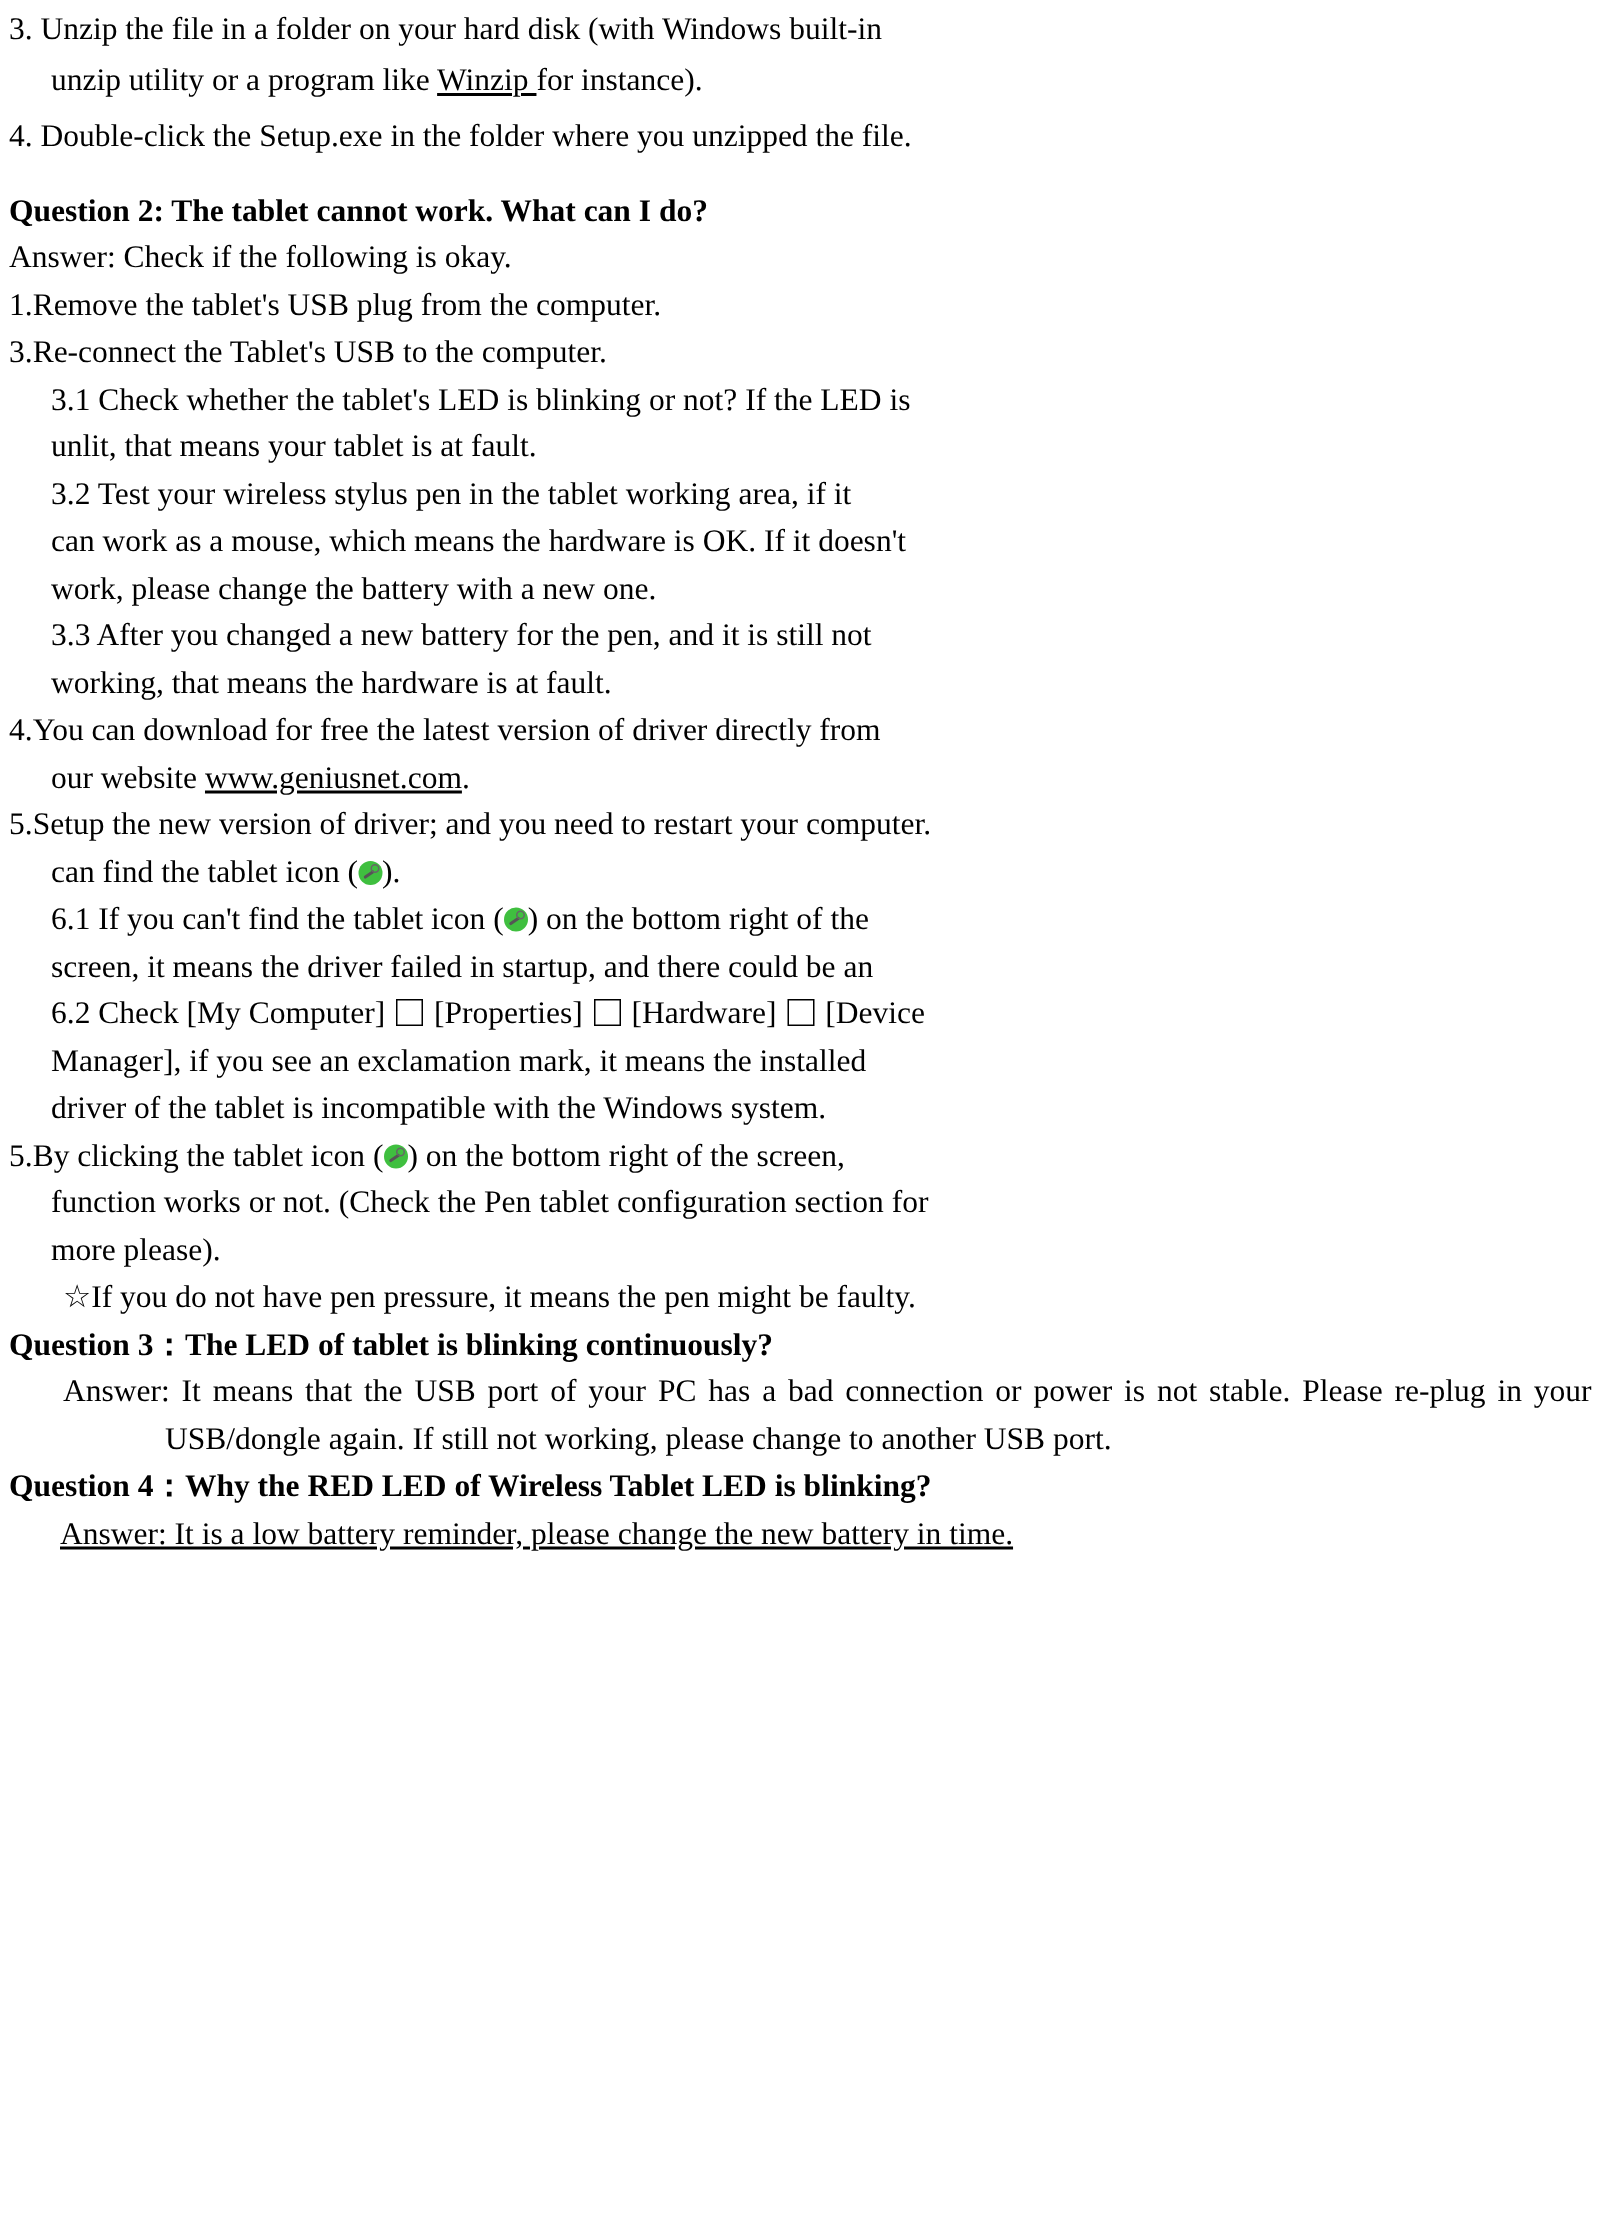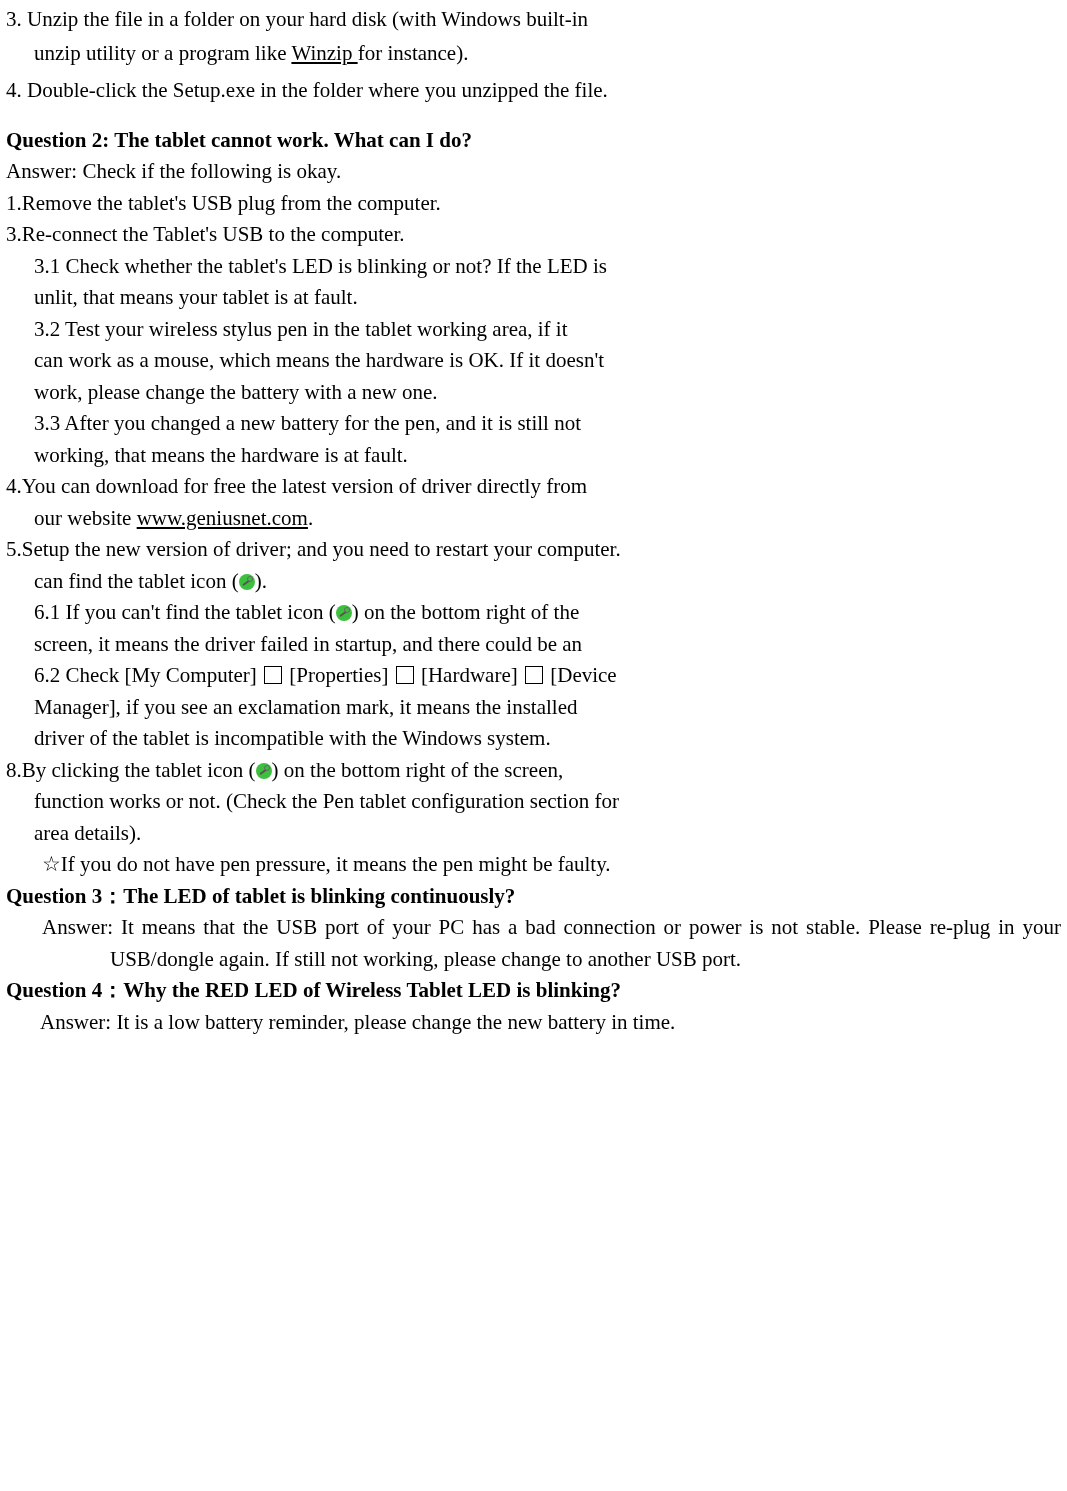--- a/index.html
+++ b/index.html
@@ -12,21 +12,21 @@
     width: 1055px;
     background: #fff;
   }
   .entry { margin: 0 0 2px 0; }
   .body-indent { padding-left: 28px; text-align: justify; text-justify: inter-ideograph; }
   .body-indent-2 { padding-left: 28px; text-align: justify; text-justify: inter-ideograph; }
   .bold { font-weight: bold; }
   .underline { text-decoration: underline; }
   .q2-sub { padding-left: 28px; text-align: justify; }
   .answer-indent { padding-left: 104px; text-indent: -68px; text-align: justify; font-family: Liberation Serif, serif; }
-  .answer-indent-2 { padding-left: 90px; text-indent: -56px; text-align: justify; }
+  .answer-indent-2 { padding-left: 90px; text-indent: -56px; text-align: justify; text-decoration: underline; }
   .star-line { padding-left: 36px; text-align: justify; }
   .q-block { margin-top: 18px; }
   .tablet-icon {
     display: inline-block;
     width: 16px; height: 16px;
     border-radius: 50%;
     background: #3fbf3f;
     position: relative;
     vertical-align: -2px;
   }
@@ -115,24 +115,24 @@
 
   <div class="q2-sub">
     <div class="jl">
       <span>6.2 Check  [My Computer]  </span><span class="check-box"></span><span>  [Properties]  </span><span class="check-box"></span><span>  [Hardware]  </span><span class="check-box"></span><span>  [Device</span>
     </div>
     <div class="jl">Manager], if you see an exclamation mark, it means the installed</div>
     <div>driver of the tablet is incompatible with the Windows system.</div>
   </div>
 
   <div class="jl">
-    <span>8.By clicking the tablet icon (</span><span class="tablet-icon"></span><span>) on the bottom right of the screen,</span>
+    <span>5.By clicking the tablet icon (</span><span class="tablet-icon"></span><span>) on the bottom right of the screen,</span>
   </div>
   <div class="body-indent-2 jl">function works or not. (Check the Pen tablet configuration section for</div>
-  <div class="body-indent-2">area details).</div>
+  <div class="body-indent-2">more please).</div>
 
   <div class="star-line">☆If you do not have pen pressure, it means the pen might be faulty.</div>
 </div>
 
 <div>
   <div class="bold">Question 3：The LED of tablet is blinking continuously?</div>
   <div class="answer-indent jl">Answer: It means that the USB port of your PC has a bad connection or power is not stable. Please re-plug in your USB/dongle again. If still not working, please change to another USB port.</div>
 </div>
 
 <div>

